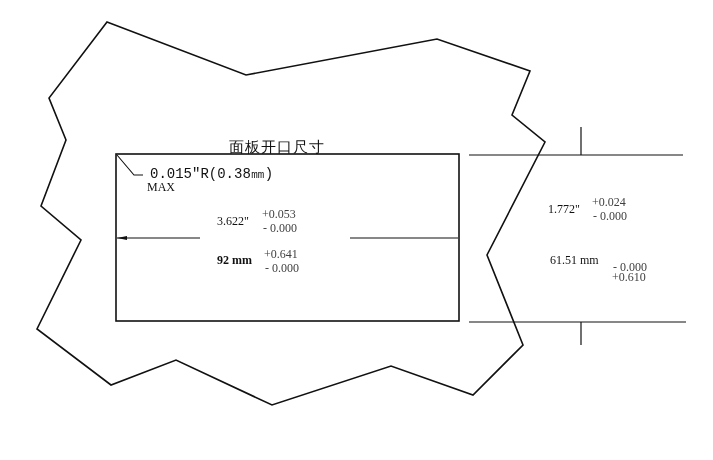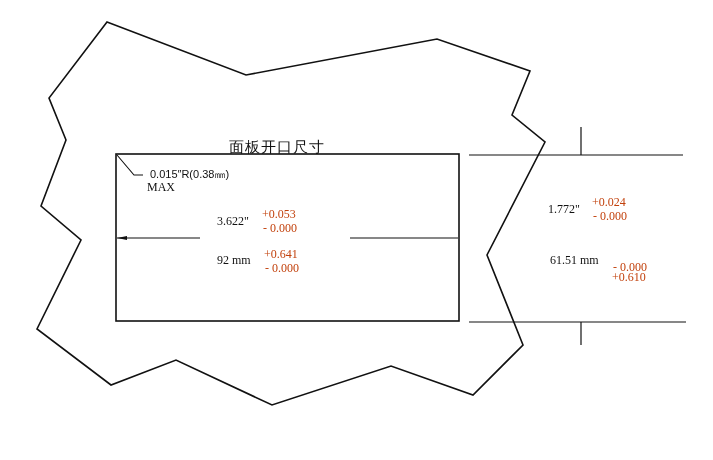--- a/index.html
+++ b/index.html
@@ -1,21 +1,21 @@
 <!DOCTYPE html>
 <html><head>
   <meta charset="utf-8">
   <style>
     html, body { margin: 0; padding: 0; background: #ffffff; }
     body { width: 713px; height: 460px; position: relative; overflow: hidden; }
     #canvas { position: absolute; left: 0; top: 0; width: 713px; height: 460px; }
     .lbl { position: absolute; font-family: "Liberation Serif", serif; color: #111; font-size: 12px; line-height: 13px; white-space: nowrap; }
-    .mono { font-family: Liberation Sans, sans-serif; font-size: 11px; }
+    .mono { font-family: Liberation Mono, monospace; font-size: 14px; }
     .title { position: absolute; font-family: Liberation Serif, serif; font-size: 15px; color: #111; left: 229px; top: 122px; letter-spacing: 1px; margin-top: 16px; }
-    .tol { position: absolute; font-family: "Liberation Serif", serif; font-size: 12px; line-height: 13px; color: #c2410c; white-space: nowrap; }
+    .tol { position: absolute; font-family: "Liberation Serif", serif; font-size: 12px; line-height: 13px; color: #404040; white-space: nowrap; }
   </style>
 </head>
 <body>
 
 <svg id="canvas" width="713" height="460" viewBox="0 0 713 460" xmlns="http://www.w3.org/2000/svg">
 
   <polygon points="107,22 246,75 437,39 530,71 512,115 545,142 487,255 523,345 473,395 391,366 272,405 176,360 111,385 37,329 81,240 41,206 66,140 49,98" fill="none" stroke="#111" stroke-width="1.6" stroke-linejoin="miter"></polygon>
 
   <rect x="116" y="154" width="343" height="167" fill="#fff" stroke="#111" stroke-width="1.6"></rect>
 
@@ -33,21 +33,21 @@
 
 <div class="title">面板开口尺寸</div>
 
 <div class="lbl mono" style="left:150px; top:168px;">0.015″R(0.38㎜)</div>
 <div class="lbl" style="left:147px; top:181px;">MAX</div>
 
 <div class="lbl" style="left:217px; top:215px;">3.622"</div>
 <div class="tol" style="left:262px; top:208px;">+0.053</div>
 <div class="tol" style="left:263px; top:222px;">- 0.000</div>
 
-<div class="lbl" style="left:217px; top:254px;">92 mm</div>
+<div class="lbl" style="left:217px; top:254px;font-weight:bold;">92 mm</div>
 <div class="tol" style="left:264px; top:248px;">+0.641</div>
 <div class="tol" style="left:265px; top:262px;">- 0.000</div>
 
 <div class="lbl" style="left:548px; top:203px;">1.772"</div>
 <div class="tol" style="left:592px; top:196px;">+0.024</div>
 <div class="tol" style="left:593px; top:210px;">- 0.000</div>
 
 <div class="lbl" style="left:550px; top:254px;">61.51 mm</div>
 <div class="tol" style="left:612px; top:247px;margin-top:24px;">+0.610</div>
 <div class="tol" style="left:613px; top:261px;">- 0.000</div>

